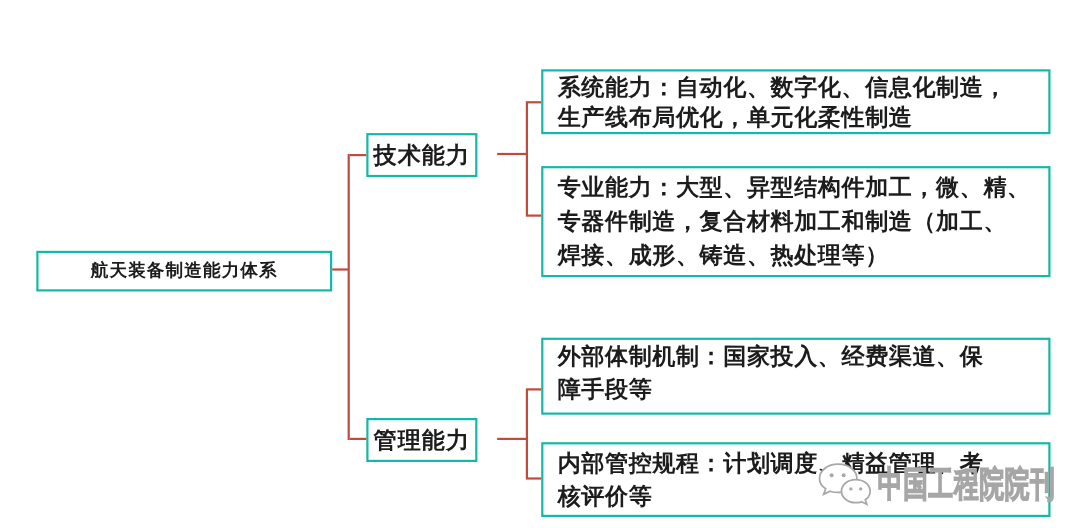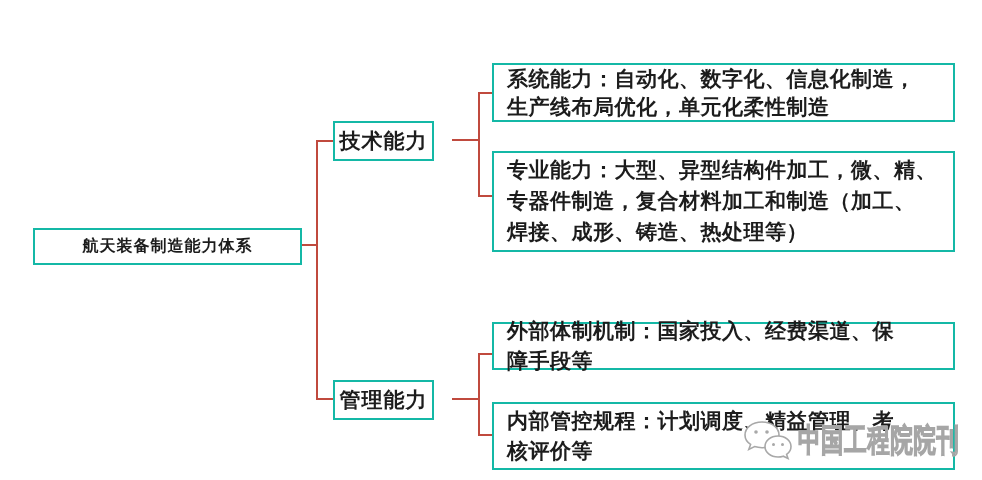--- a/index.html
+++ b/index.html
@@ -42,21 +42,21 @@
   .node-leaf {
     left: 492px; width: 463px;
     padding: 0 13px;
     font-size: 21px;
     white-space: pre-line;
     letter-spacing: 0.5px;
   }
   .node-leaf .leaf-text { display: block; width: 100%; }
   .leaf-1 { top: 63px;  height: 59px;  line-height: 28px; }
   .leaf-2 { top: 151px; height: 101px; line-height: 31px; }
-  .leaf-3 { top: 322px; height: 48px;  line-height: 30px; }
+  .leaf-3 { top: 307px; height: 70px;  line-height: 30px; font-family: Liberation Mono, monospace; }
   .leaf-4 { top: 402px; height: 68px;  line-height: 30px; }
   .line {
     position: absolute;
     background: #c04a3e;
   }
   
   .wm-icon {
     position: absolute;
     left: 742px; top: 419px;
     width: 52px; height: 50px;

